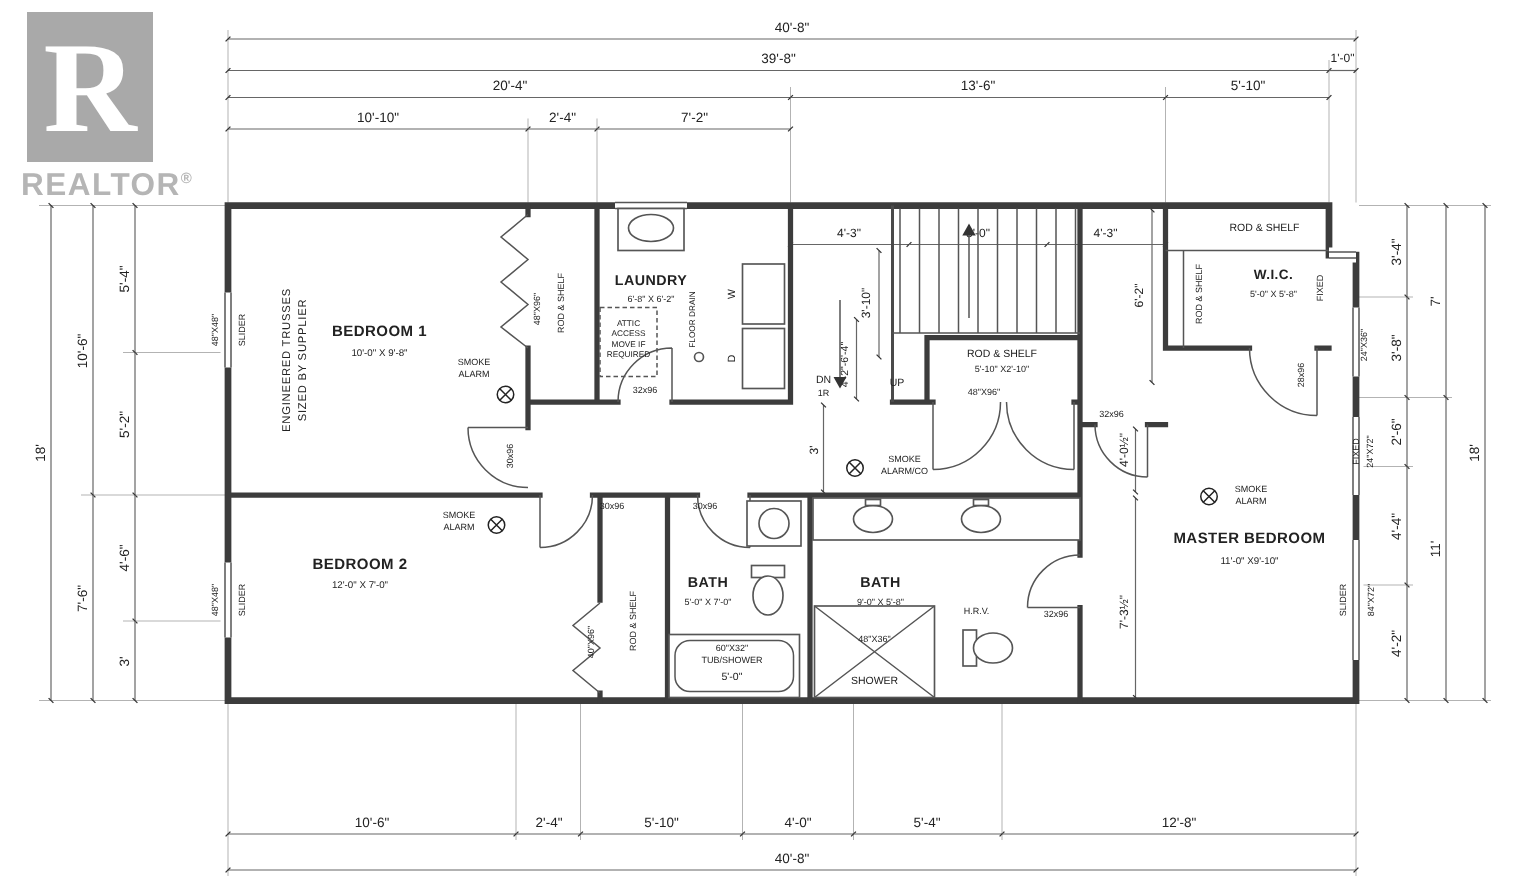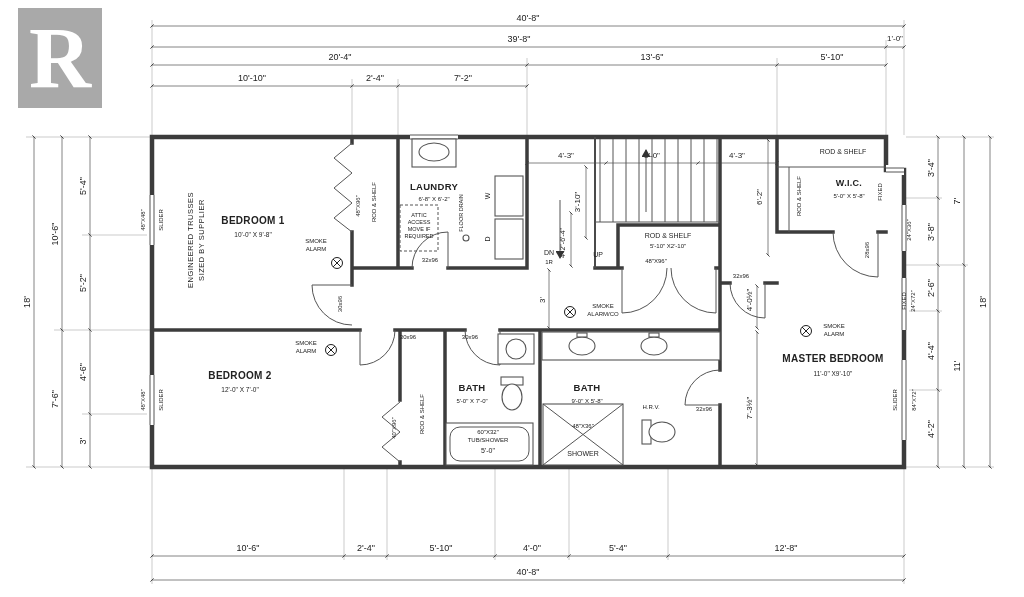--- a/index.html
+++ b/index.html
@@ -389,13 +389,14 @@
     <text class="tiny" x="906" y="301" transform="rotate(-90 906 301)">FIXED</text>
     <text class="tiny" x="916" y="400" transform="rotate(-90 916 400)">84"X72"</text>
     <text class="tiny" x="897" y="400" transform="rotate(-90 897 400)">SLIDER</text>
   </g>
 </svg>
 
 <div class="logo">
   <div class="logo-block">
     <span>R</span>
   </div>
+  <div class="logo-text"><span>REALTOR</span><sup>®</sup></div>
 </div>
 
 </body></html>

